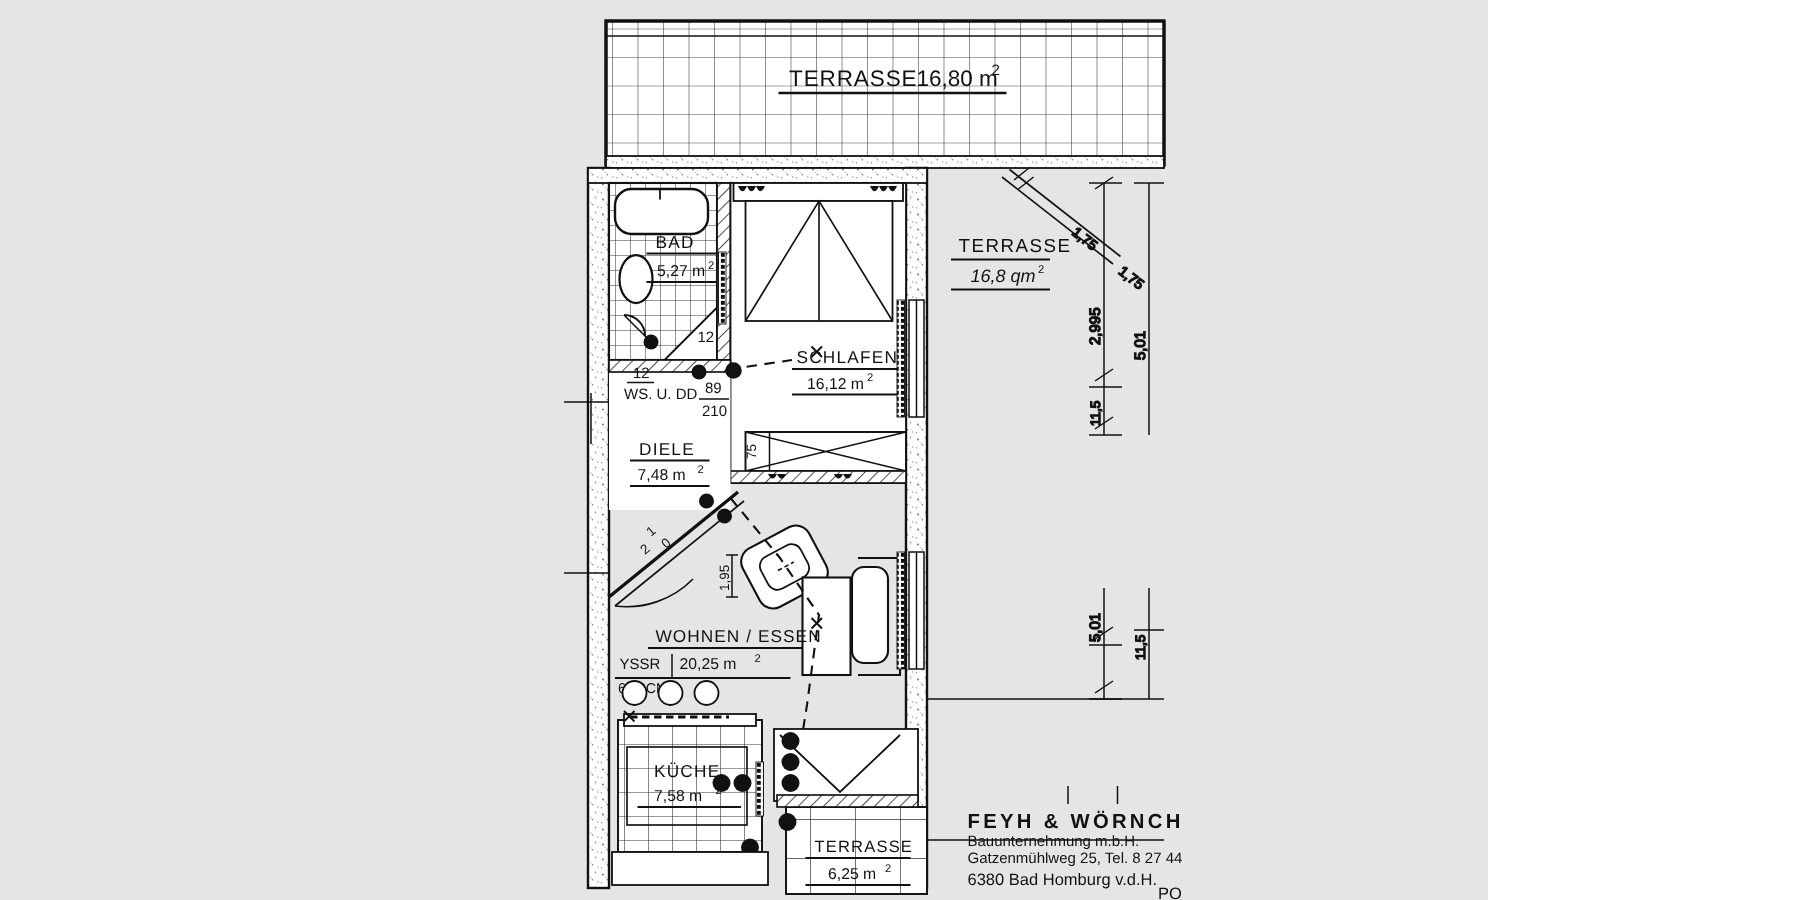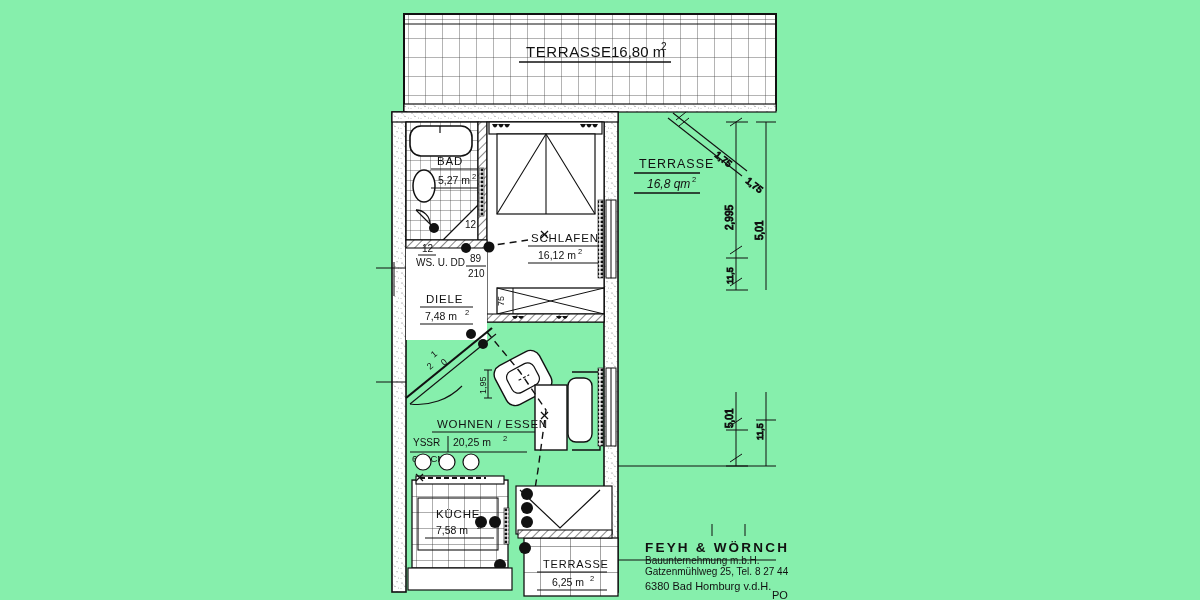--- a/index.html
+++ b/index.html
@@ -1,18 +1,18 @@
 <!DOCTYPE html>
 <html><head>
 <meta charset="utf-8">
 <style>
   html,body{margin:0;padding:0;background:#ffffff;}
   body{width:1200px;height:600px;overflow:hidden;
        font-family:"Liberation Sans",sans-serif;color:#111;}
-  #stage{position:relative;width:1200px;height:600px;background:#86efac;}
+  #stage{position:relative;width:992px;height:600px;background:#e5e5e5;}
   svg{display:block;}
   .lbl{font-family:"Liberation Sans",sans-serif;fill:#111;}
 </style>
 </head>
 <body>
 
 <div id="stage">
 <svg width="1200" height="600" viewBox="0 0 1200 600">
   <defs>
 

